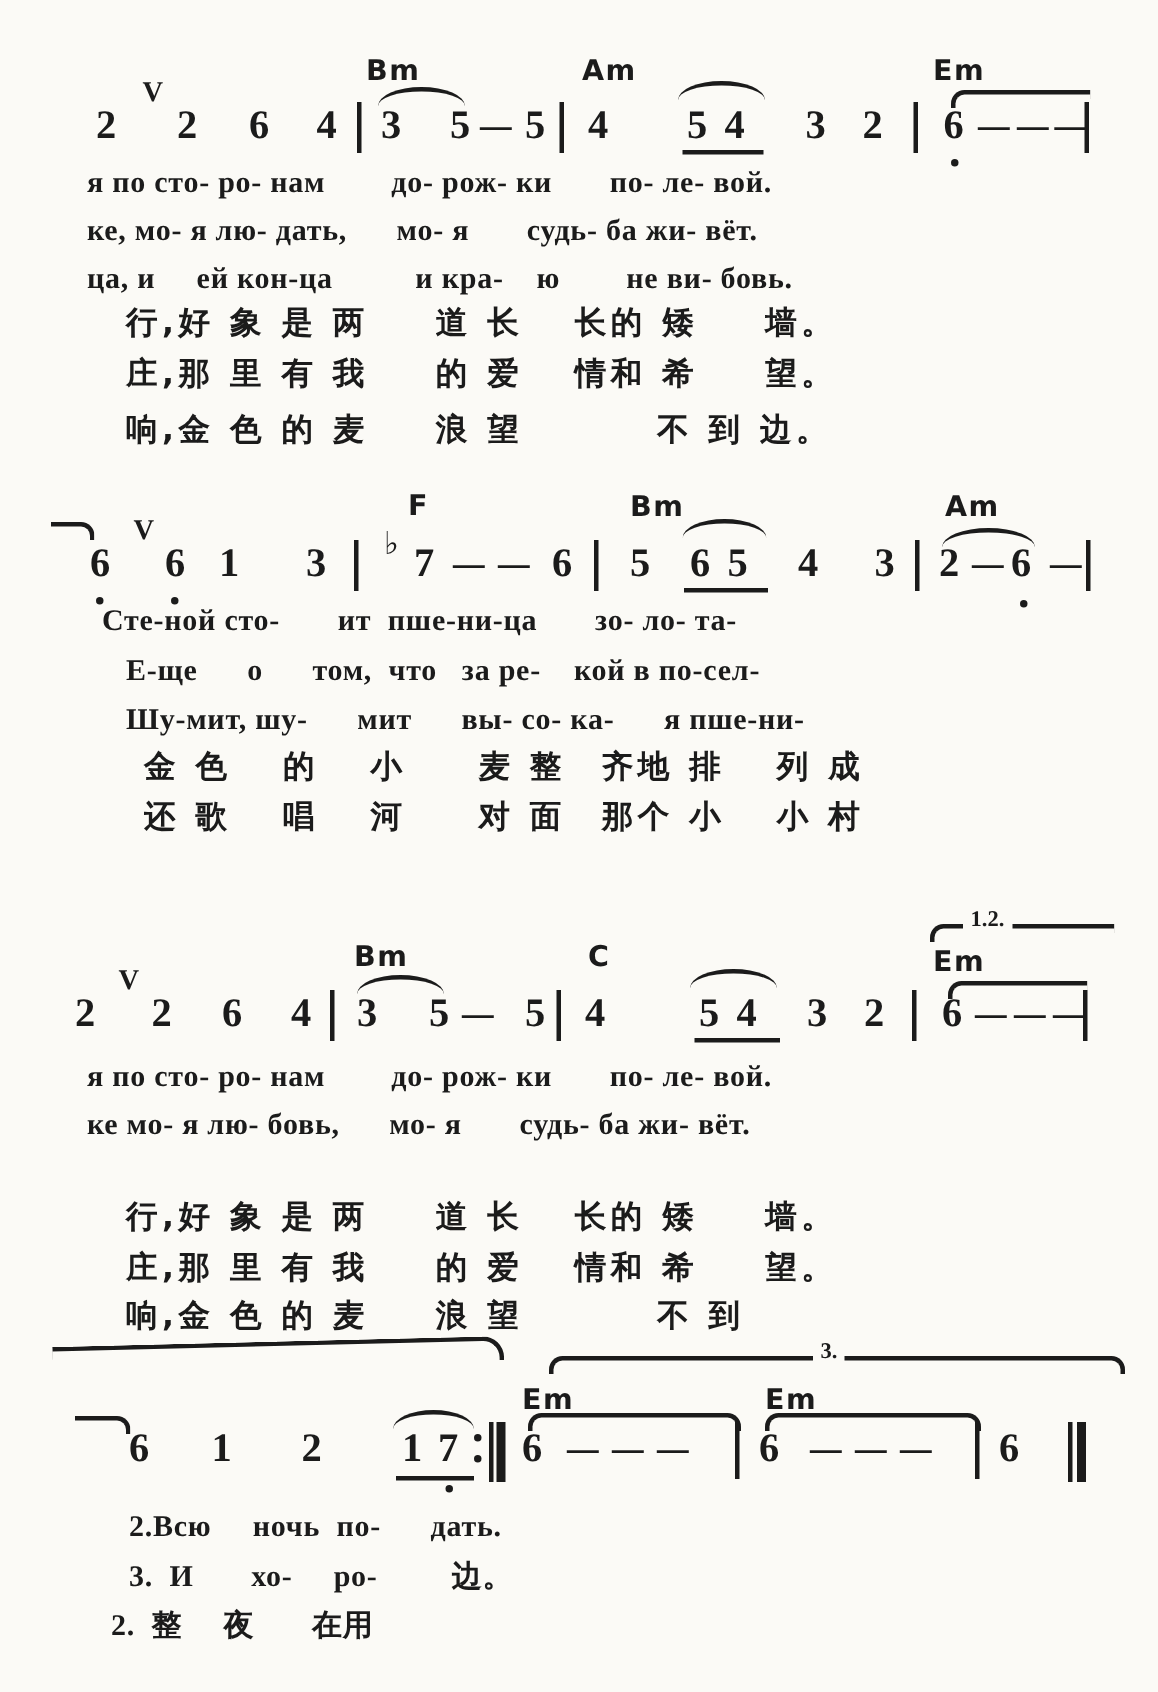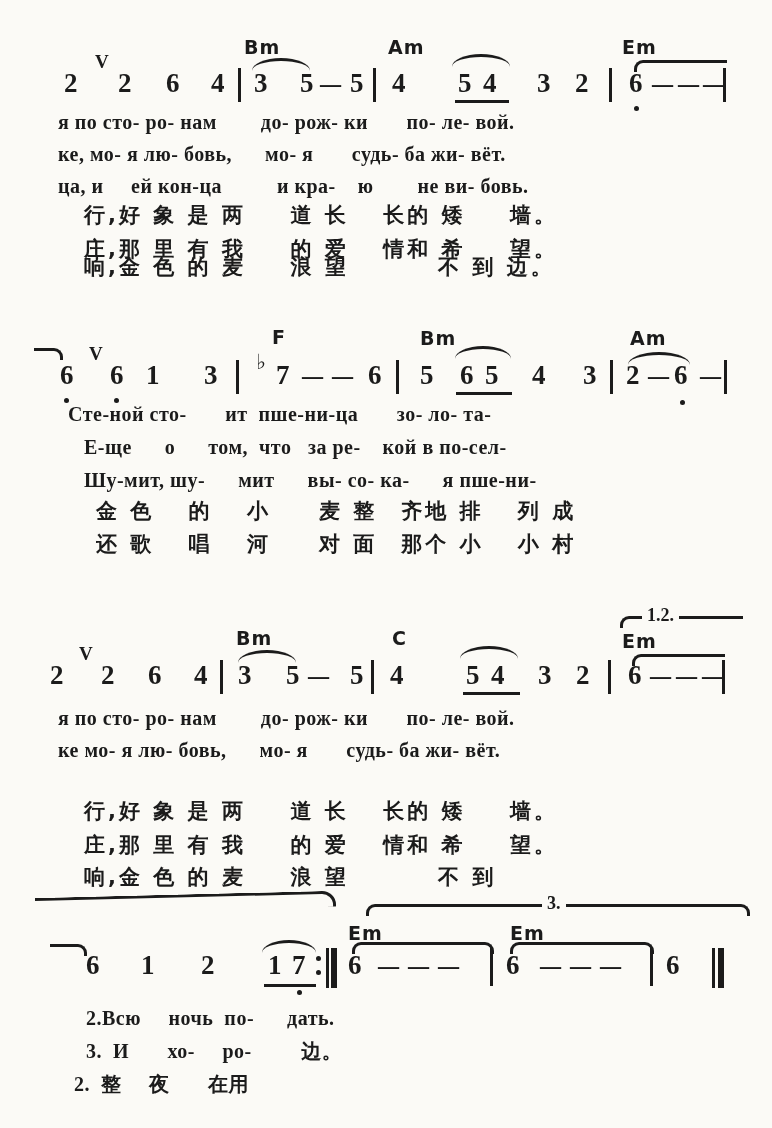--- a/index.html
+++ b/index.html
@@ -15,21 +15,21 @@
   .dot{position:absolute;width:5px;height:5px;border-radius:50%;background:#1b1b1b;}
   .ul{position:absolute;height:3px;background:#1b1b1b;}
   .tie{position:absolute;height:11px;border-top:3px solid #1b1b1b;border-radius:55% 55% 0 0/100% 100% 0 0;}
   .lnL{position:absolute;height:9px;border-top:3px solid #1b1b1b;border-left:3px solid #1b1b1b;border-top-left-radius:9px;}
   .lnR{position:absolute;height:9px;border-top:3px solid #1b1b1b;border-right:3px solid #1b1b1b;border-top-right-radius:9px;}
   .lnB{position:absolute;height:9px;border-top:3px solid #1b1b1b;border-left:3px solid #1b1b1b;border-right:3px solid #1b1b1b;
        border-top-left-radius:9px;border-top-right-radius:9px;}
   .slant{transform:rotate(-1.4deg);transform-origin:left center;height:13px;border-top-right-radius:14px;}
   .lyr{position:absolute;font-weight:bold;font-size:20px;line-height:1;white-space:pre;letter-spacing:.5px;}
   .cjk{position:absolute;font-family:"DejaVu Sans",sans-serif;font-weight:bold;font-size:21px;line-height:1;white-space:pre;letter-spacing:3px;}
-  .vtx{position:absolute;font-weight:bold;font-size:18px;line-height:1;background:#fbfaf6;padding:0 5px;}
+  .vtx{position:absolute;font-weight:bold;font-size:15px;line-height:1;background:#fbfaf6;padding:0 5px;}
 </style>
 </head>
 <body>
 
 <div class="page">
 
   <span class="ch" style="left:244px;top:38px">Bm</span>
   <span class="ch" style="left:388px;top:38px">Am</span>
   <span class="ch" style="left:622px;top:38px">Em</span>
   <span class="br" style="left:95px;top:52px">V</span>
@@ -55,25 +55,25 @@
   <span class="nt dsh" style="left:678px;top:70px">—</span>
   <span class="nt dsh" style="left:703px;top:70px">—</span>
   <div class="bar" style="left:723px;top:68px;height:34px"></div>
   <div class="tie" style="left:252px;top:58px;width:58px"></div>
   <div class="tie" style="left:452px;top:54px;width:58px"></div>
   <div class="lnL" style="left:634px;top:60px;width:90px"></div>
   <div class="ul" style="left:455px;top:100px;width:54px"></div>
   <div class="dot" style="left:634px;top:106px"></div>
 
   <span class="lyr" style="left:58px;top:112px">я по сто- ро- нам        до- рож- ки       по- ле- вой.</span>
-  <span class="lyr" style="left:58px;top:144px">ке, мо- я лю- бовь,      мо- я       судь- ба жи- вёт.</span>
+  <span class="lyr" style="left:58px;top:144px">ке, мо- я лю- дать,      мо- я       судь- ба жи- вёт.</span>
   <span class="lyr" style="left:58px;top:176px">ца, и     ей кон-ца          и кра-    ю        не ви- бовь.</span>
   <span class="cjk" style="left:84px;top:205px">行,好 象 是 两　  道 长　 长的 矮　  墙。</span>
   <span class="cjk" style="left:84px;top:239px">庄,那 里 有 我　  的 爱　 情和 希　  望。</span>
-  <span class="cjk" style="left:84px;top:257px">响,金 色 的 麦　  浪 望　　    不 到 边。</span>
+  <span class="cjk" style="left:84px;top:276px">响,金 色 的 麦　  浪 望　　    不 到 边。</span>
 
   <span class="ch" style="left:272px;top:328px">F</span>
   <span class="ch" style="left:420px;top:329px">Bm</span>
   <span class="ch" style="left:630px;top:329px">Am</span>
   <span class="br" style="left:89px;top:344px">V</span>
   <div class="lnR" style="left:34px;top:348px;width:26px"></div>
 
   <span class="nt" style="left:60px;top:362px">6</span>
   <span class="nt" style="left:110px;top:362px">6</span>
   <span class="nt" style="left:146px;top:362px">1</span>

